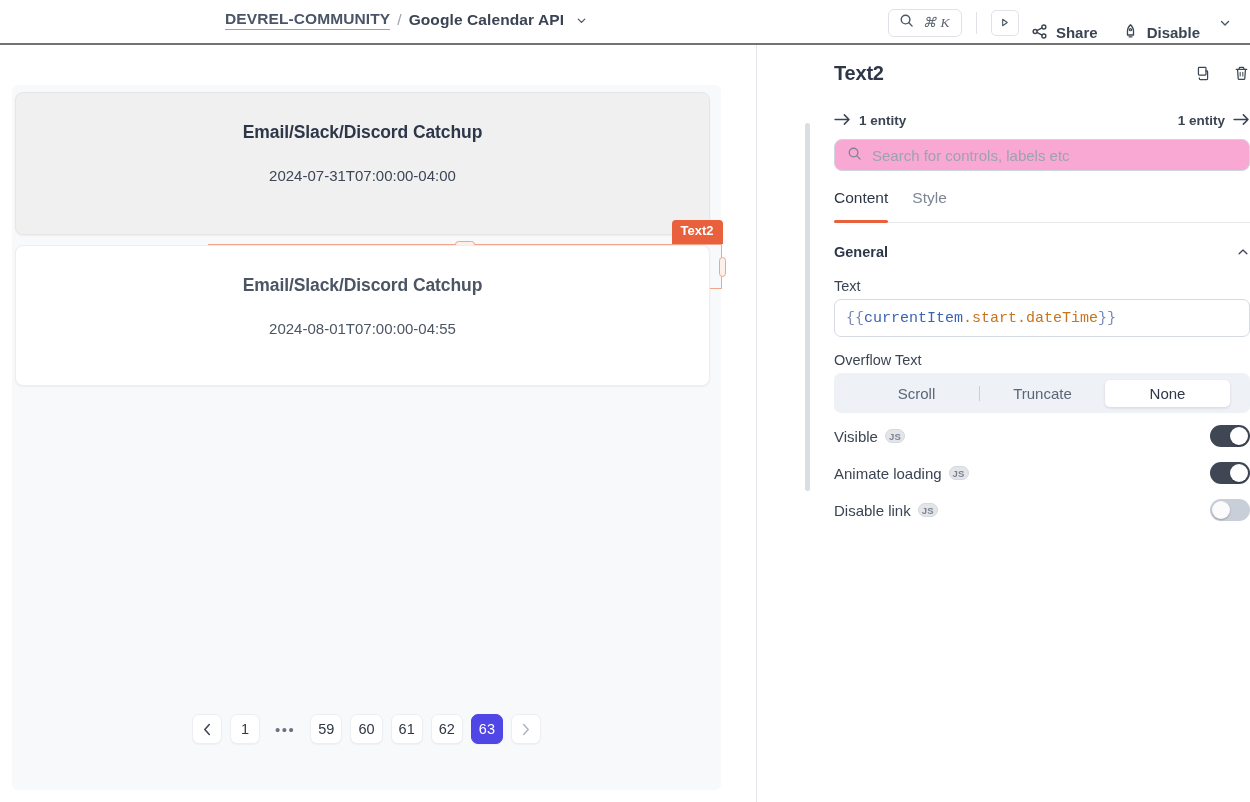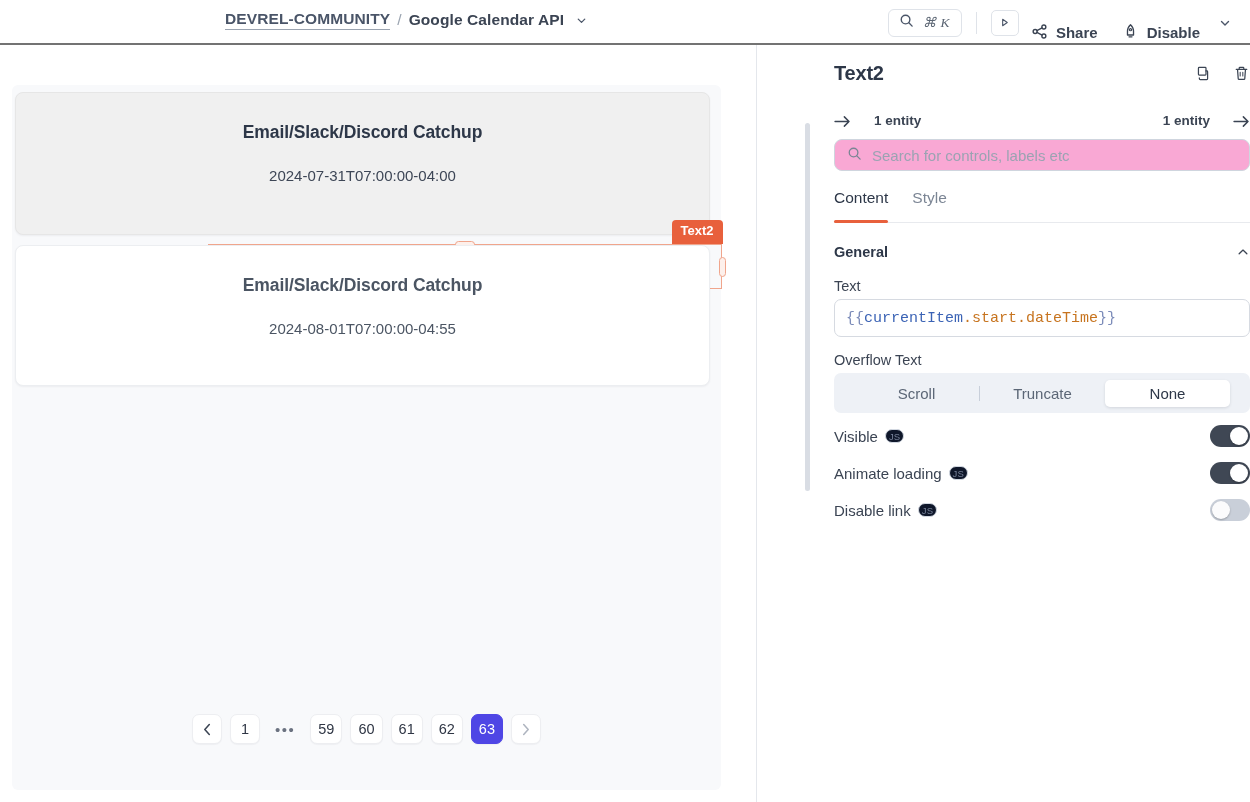--- a/index.html
+++ b/index.html
@@ -177,21 +177,21 @@
   .panel-hdr-icons {
     position: absolute; right: 0; top: 20px; display: flex; gap: 22px;
   }
   .ico-btn { cursor: pointer; display: flex; }
 
   .entity-row {
     position: relative; height: 26px; margin-top: 10px;
     display: flex; align-items: center; justify-content: space-between;
     font-size: 13.5px; font-weight: 700; color: #3b4453;
   }
-  .entity-link { display: flex; align-items: flex-end; gap: 23px; cursor: pointer; }
+  .entity-link { display: flex; align-items: flex-start; gap: 8px; cursor: pointer; }
 
   .search-box {
     margin-top: 6px;
     height: 32px; border: 1px solid #cfd5de; border-radius: 8px;
     display: flex; align-items: center; gap: 10px; padding: 0 12px;
     background: #f9a8d4;
   }
   .search-box input {
     border: none; outline: none; flex: 1;
     font-size: 15px; color: #2d3748;
@@ -256,24 +256,24 @@
 
   .toggle-row {
     margin-top: 9px; height: 28px;
     display: flex; align-items: center; justify-content: space-between;
   }
   .toggle-label {
     display: flex; align-items: center; gap: 7px;
     font-size: 15px; color: #3b4453;
   }
   .js-badge {
-    font-size: 9.5px; font-weight: 400; color: #78839a;
+    font-size: 9.5px; font-weight: 700; color: #78839a;
     border: 1px solid #d3d9e2; border-radius: 7px;
     padding: 1.5px 3px 1px; line-height: 1;
-    letter-spacing: .2px; background: #0f172a;
+    letter-spacing: .2px; background: #e5e5e5;
   }
   .switch {
     width: 40px; height: 22px; border-radius: 14px;
     background: #c9cfd9; position: relative; cursor: pointer;
     transition: background .15s;
   }
   .switch.on { background: #3f4754; }
   .switch .knob {
     position: absolute; top: 2px; left: 2px;
     width: 18px; height: 18px; border-radius: 50%;

